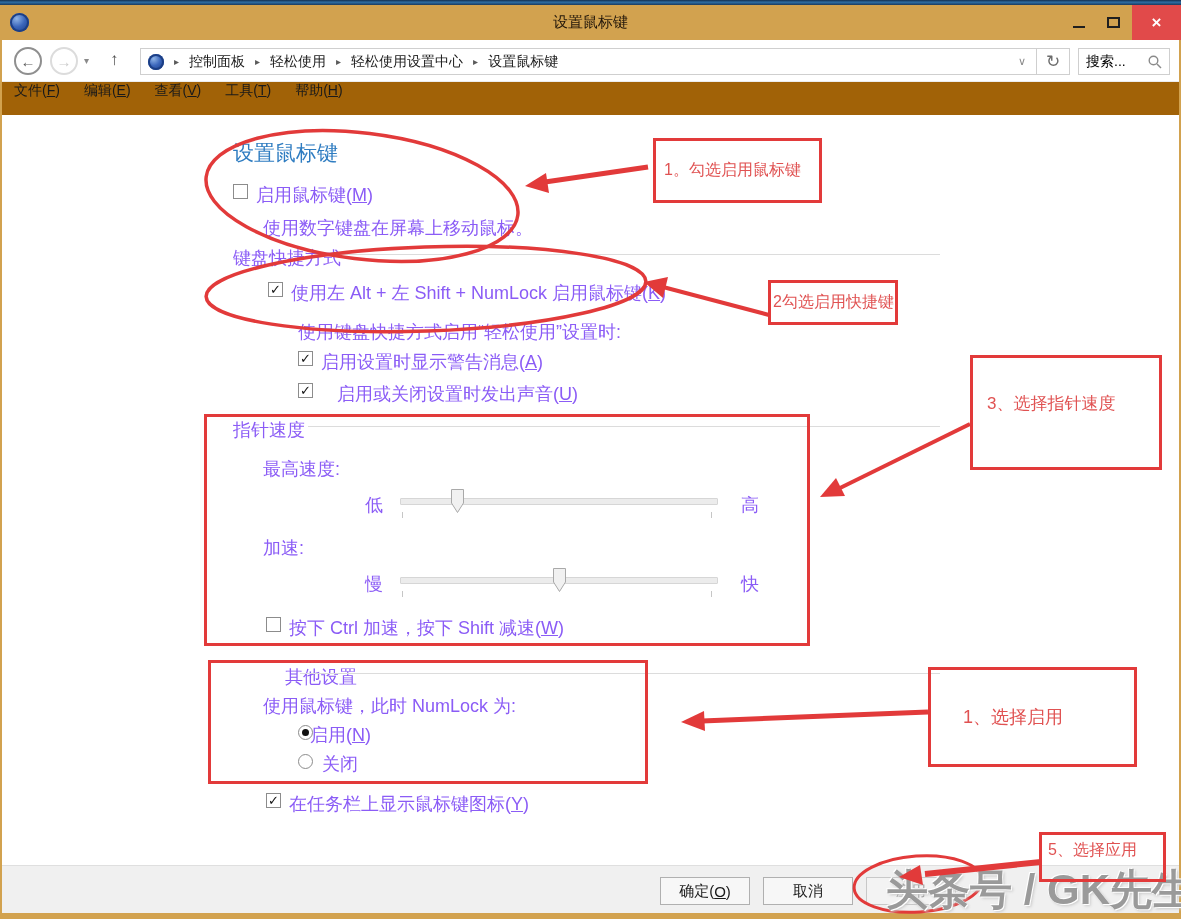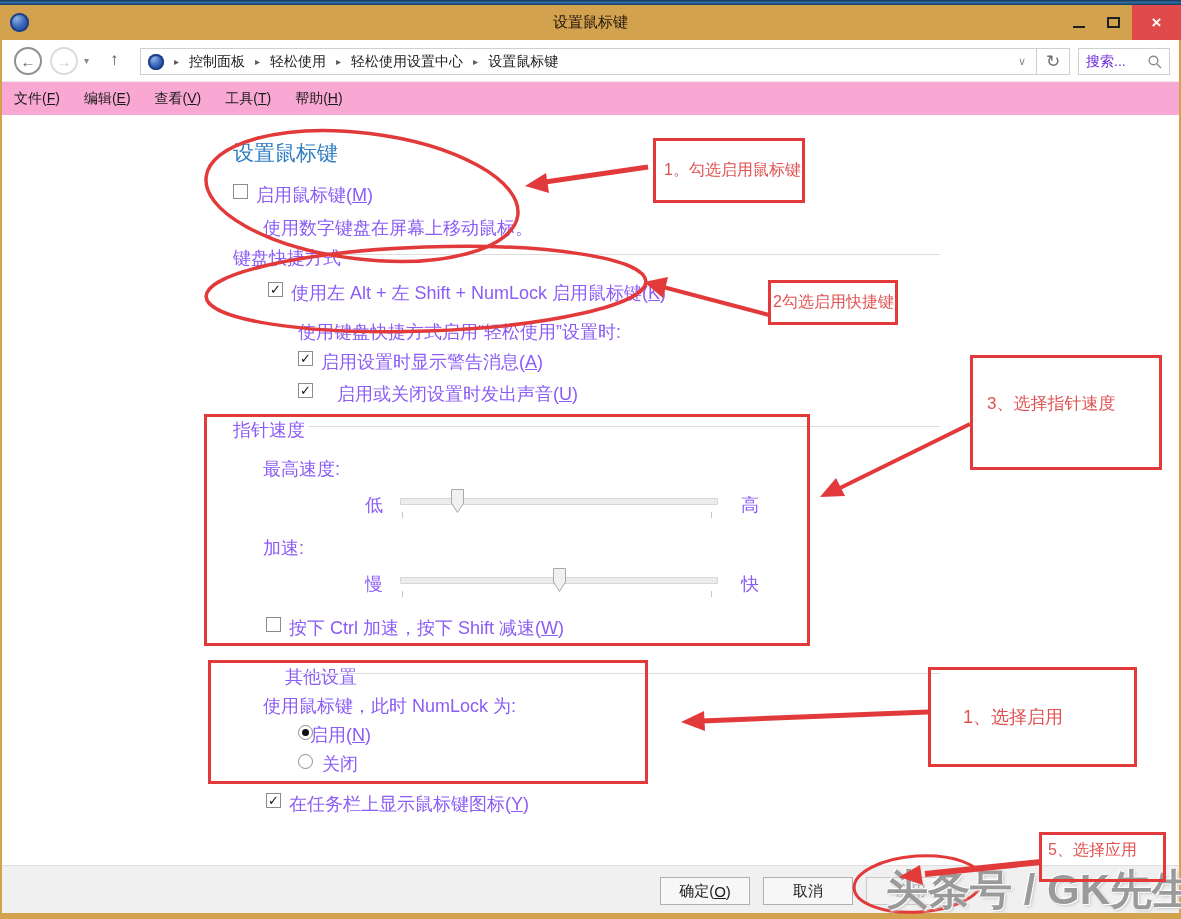--- a/index.html
+++ b/index.html
@@ -29,24 +29,24 @@
   .ddchev   { left:84px;  top:55px; font-size:10px; color:#8a8a8a; }
   .uparrow  { left:110px; top:50px; font-size:17px; color:#4f4f4f; }
   .crumbbox { left:140px; top:48px; width:897px; height:27px; border:1px solid #cfcfcf; background:#fff;
     display:flex; align-items:center; gap:10px; padding-left:7px; font-size:14px; color:#1a1a1a; }
   .crumbsep { color:#5a5a5a; font-size:10px; }
   .crumbchev { position:absolute; right:10px; top:6px; font-size:11px; color:#8a8a8a; }
   .refreshbtn { left:1037px; top:48px; width:33px; height:27px; border:1px solid #cfcfcf; border-left:none;
     display:flex; align-items:center; justify-content:center; font-size:17px; color:#6d6d6d; background:#fff; }
   .searchbox { left:1078px; top:48px; width:92px; height:27px; border:1px solid #cfcfcf; background:#fff;
     display:flex; align-items:center; padding:0 7px; }
-  .searchph { flex:1; font-size:14px; color:#6d28d9; }
-  
-  .menubar { left:0; top:82px; width:1181px; height:33px; background:#f9a8d4;
-    display:flex; align-items:center; gap:24px; padding-left:14px; font-size:14px; color:#1a1a1a; }
+  .searchph { flex:1; font-size:14px; color:#000000; }
+  
+  .menubar { left:0; top:82px; width:1181px; height:33px; background:#a16207;
+    display:flex; align-items:flex-start; gap:24px; padding-left:14px; font-size:14px; color:#1a1a1a; }
   .menubar span { cursor:default; }
   
   .heading { left:233px; top:139px; font-size:21px; color:#2e7cc1; }
   .lbl { position:absolute; font-size:18px; color:#8b5cf6; white-space:nowrap; }
   .cbox { position:absolute; width:15px; height:15px; border:1px solid #8c8c8c; background:#fff;
     font-size:13px; line-height:13px; text-align:center; color:#111; font-weight:bold; }
   .radio { position:absolute; width:15px; height:15px; border:1px solid #8c8c8c; border-radius:50%; background:#fff; }
   .radio.on::after { content:""; position:absolute; left:3px; top:3px; width:7px; height:7px;
     border-radius:50%; background:#111; }
   .grpline { position:absolute; height:1px; background:#dcdcdc; }
@@ -224,17 +224,17 @@
   <line x1="769" y1="315" x2="663" y2="287" stroke="#e23a3a" stroke-width="4"></line>
   <polygon points="644,282 668,277 663,298" fill="#e23a3a"></polygon>
   <line x1="970" y1="424" x2="838" y2="489" stroke="#e23a3a" stroke-width="4"></line>
   <polygon points="820,497 836,478 845,496" fill="#e23a3a"></polygon>
   <line x1="928" y1="712" x2="702" y2="721" stroke="#e23a3a" stroke-width="5"></line>
   <polygon points="681,722 704,711 705,731" fill="#e23a3a"></polygon>
   <line x1="1041" y1="862" x2="925" y2="874" stroke="#e23a3a" stroke-width="6"></line>
   <polygon points="899,877 920,865 923,885" fill="#e23a3a"></polygon>
 </svg>
 
-<div class="annbox" style="left:653px;top:138px;width:152px;height:65px;font-size:16px;padding-left:8px;">1。勾选启用鼠标键</div>
+<div class="annbox" style="left:653px;top:138px;width:169px;height:65px;font-size:16px;padding-left:8px;">1。勾选启用鼠标键</div>
 <div class="annbox" style="left:768px;top:280px;width:130px;height:45px;font-size:16px;padding-left:2px;">2勾选启用快捷键</div>
 <div class="annbox" style="left:970px;top:355px;width:192px;height:115px;font-size:17px;padding-left:14px;padding-bottom:18px;">3、选择指针速度</div>
 <div class="annbox" style="left:928px;top:667px;width:209px;height:100px;font-size:18px;padding-left:32px;">1、选择启用</div>
 <div class="annbox" style="left:1039px;top:832px;width:127px;height:50px;font-size:16px;padding-left:6px;padding-bottom:14px;">5、选择应用</div>
 
 </body></html>

